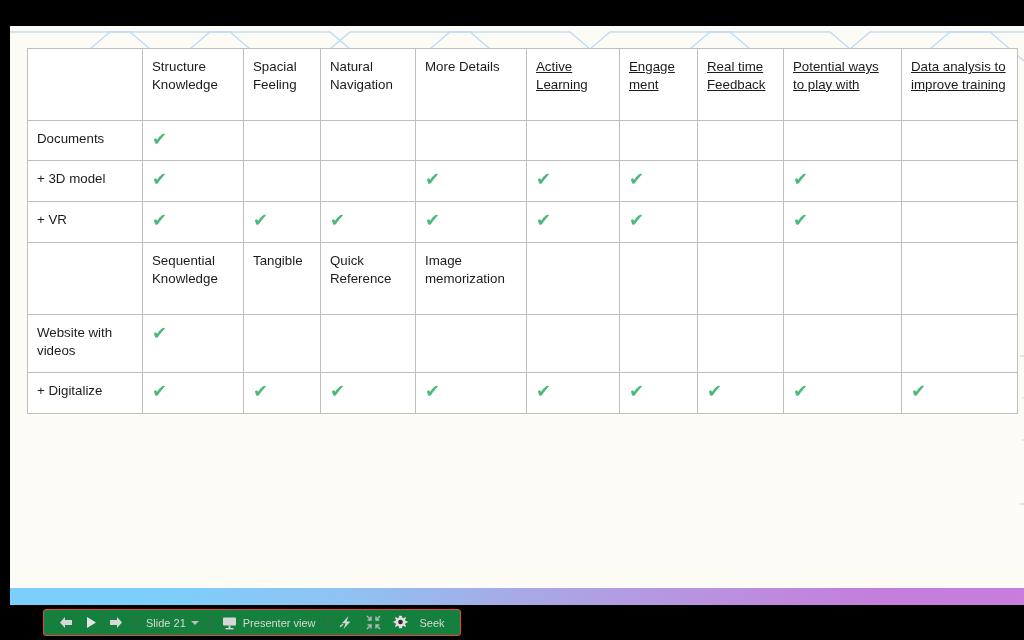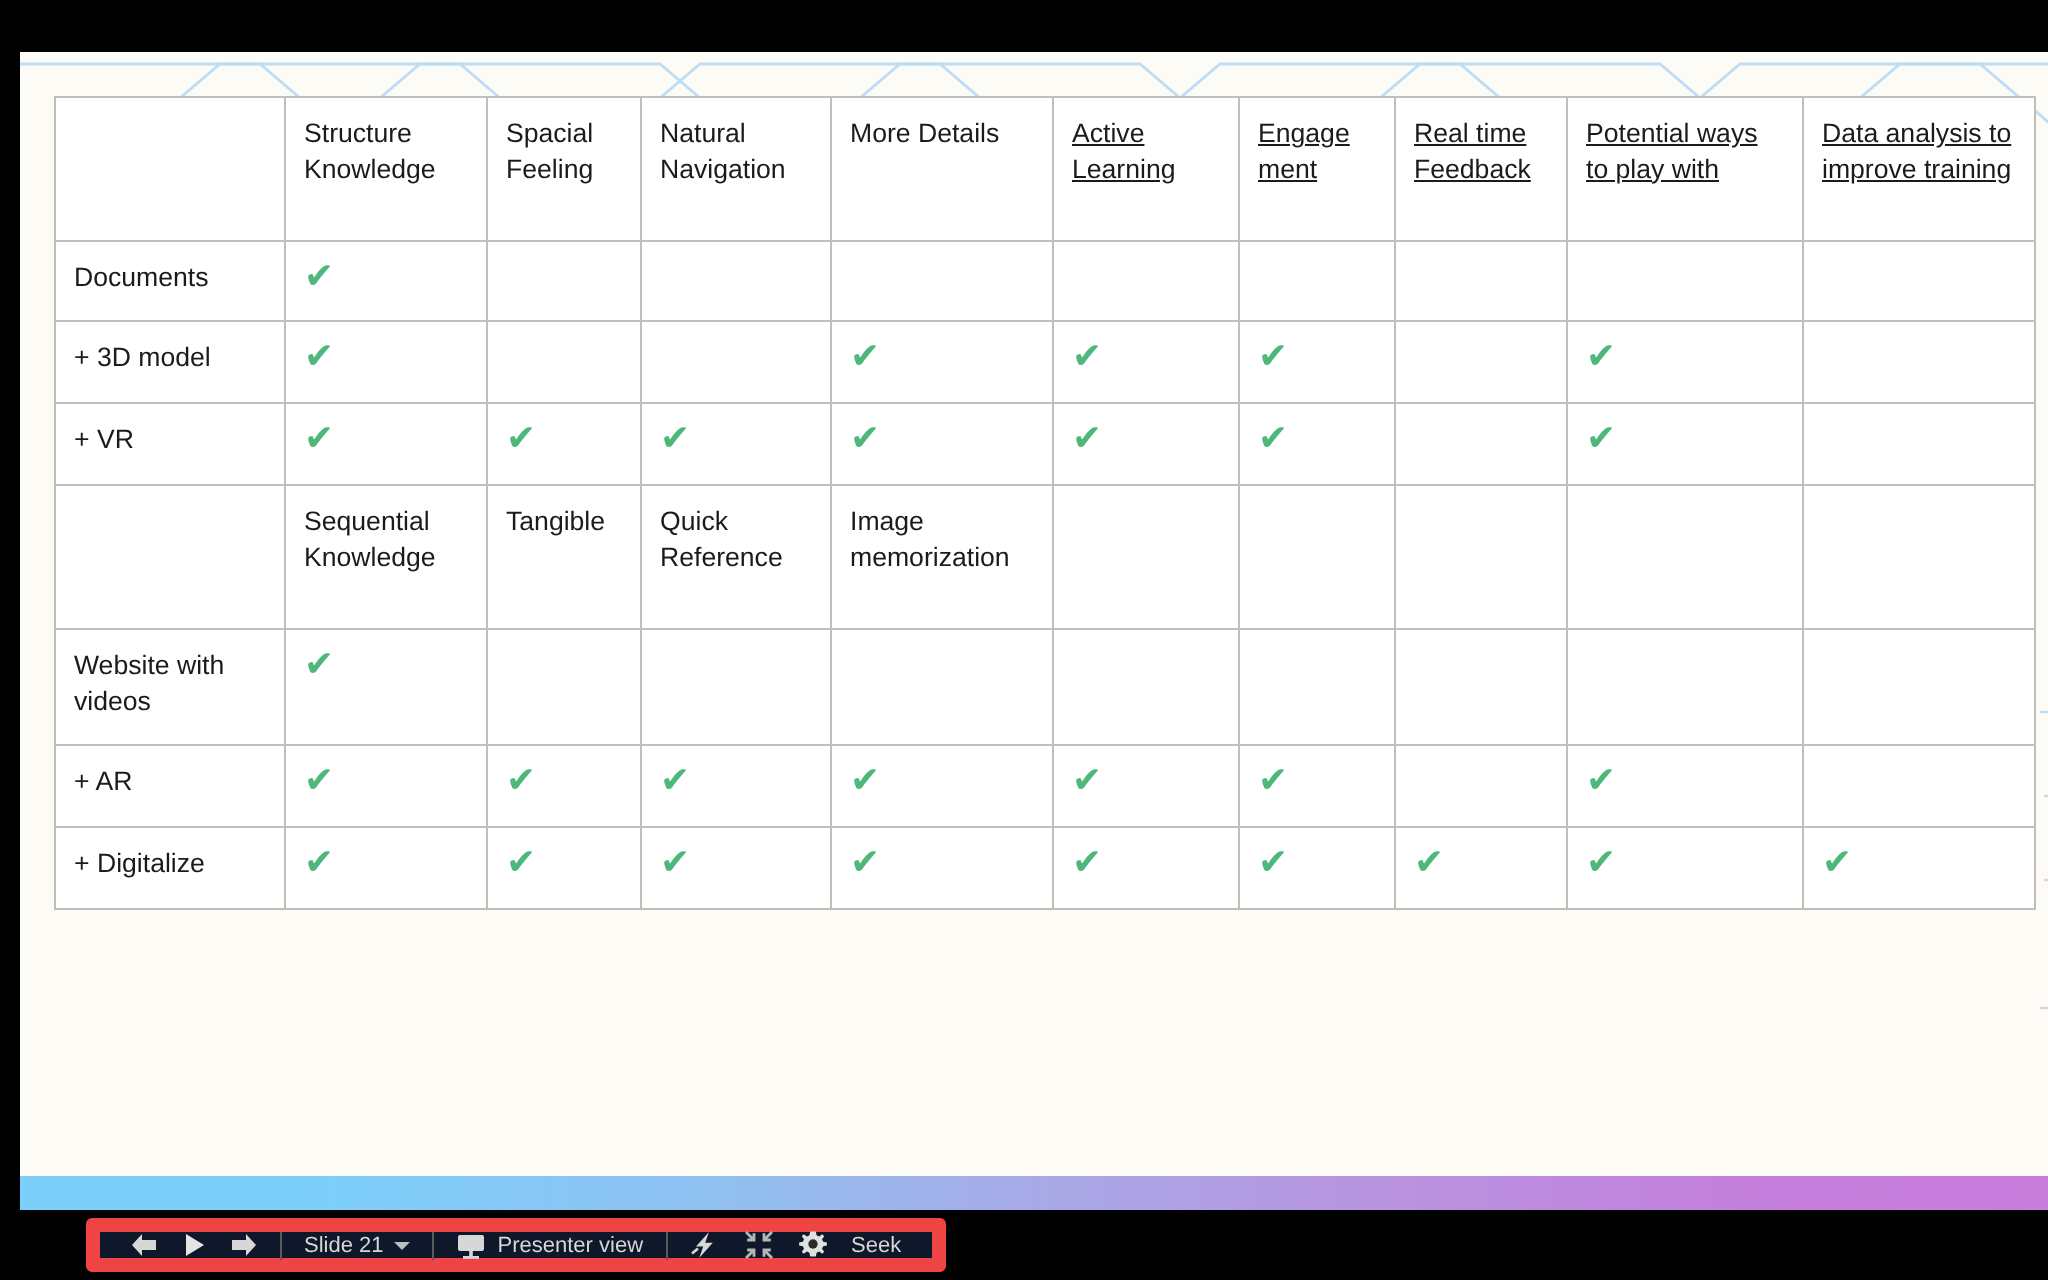--- a/index.html
+++ b/index.html
@@ -123,22 +123,22 @@
   }
 
   #toolbar {
     position: absolute;
     left: 33px;
     top: 4px;
     height: 27px;
     display: flex;
     align-items: center;
     gap: 0px;
-    background: #0f172a;
-    border: 7px solid #ef4444;
+    background: #15803d;
+    border: 1px solid #ef4444;
     border-radius: 3px;
     padding: 0 9px;
     box-shadow: 0 1px 3px rgba(0,0,0,0.6);
   }
 
   #toolbar .tb-btn {
     display: flex;
     align-items: center;
     justify-content: center;
     height: 21px;
@@ -328,34 +328,20 @@
               <td><span class="check">✔</span></td>
               <td></td>
               <td></td>
               <td></td>
               <td class="yellow"></td>
               <td class="yellow"></td>
               <td class="yellow"></td>
               <td class="yellow"></td>
               <td class="yellow"></td>
             </tr>
-            <tr class="r-ar">
-              <td>
-                <div><span>+ </span>AR</div>
-              </td>
-              <td><span class="check">✔</span></td>
-              <td><span class="check">✔</span></td>
-              <td><span class="check">✔</span></td>
-              <td><span class="check">✔</span></td>
-              <td class="yellow"><span class="check">✔</span></td>
-              <td class="yellow"><span class="check">✔</span></td>
-              <td class="yellow"></td>
-              <td class="yellow"><span class="check">✔</span></td>
-              <td class="yellow"></td>
-            </tr>
             <tr class="r-dig">
               <td>
                 <div><span>+ </span>Digitalize</div>
               </td>
               <td><span class="check">✔</span></td>
               <td><span class="check">✔</span></td>
               <td><span class="check">✔</span></td>
               <td><span class="check">✔</span></td>
               <td class="yellow"><span class="check">✔</span></td>
               <td class="yellow"><span class="check">✔</span></td>

